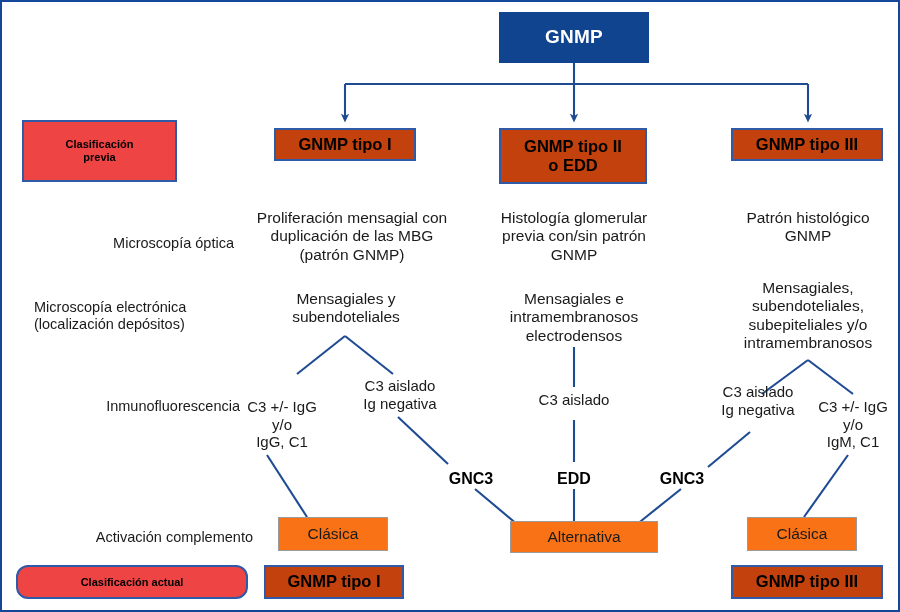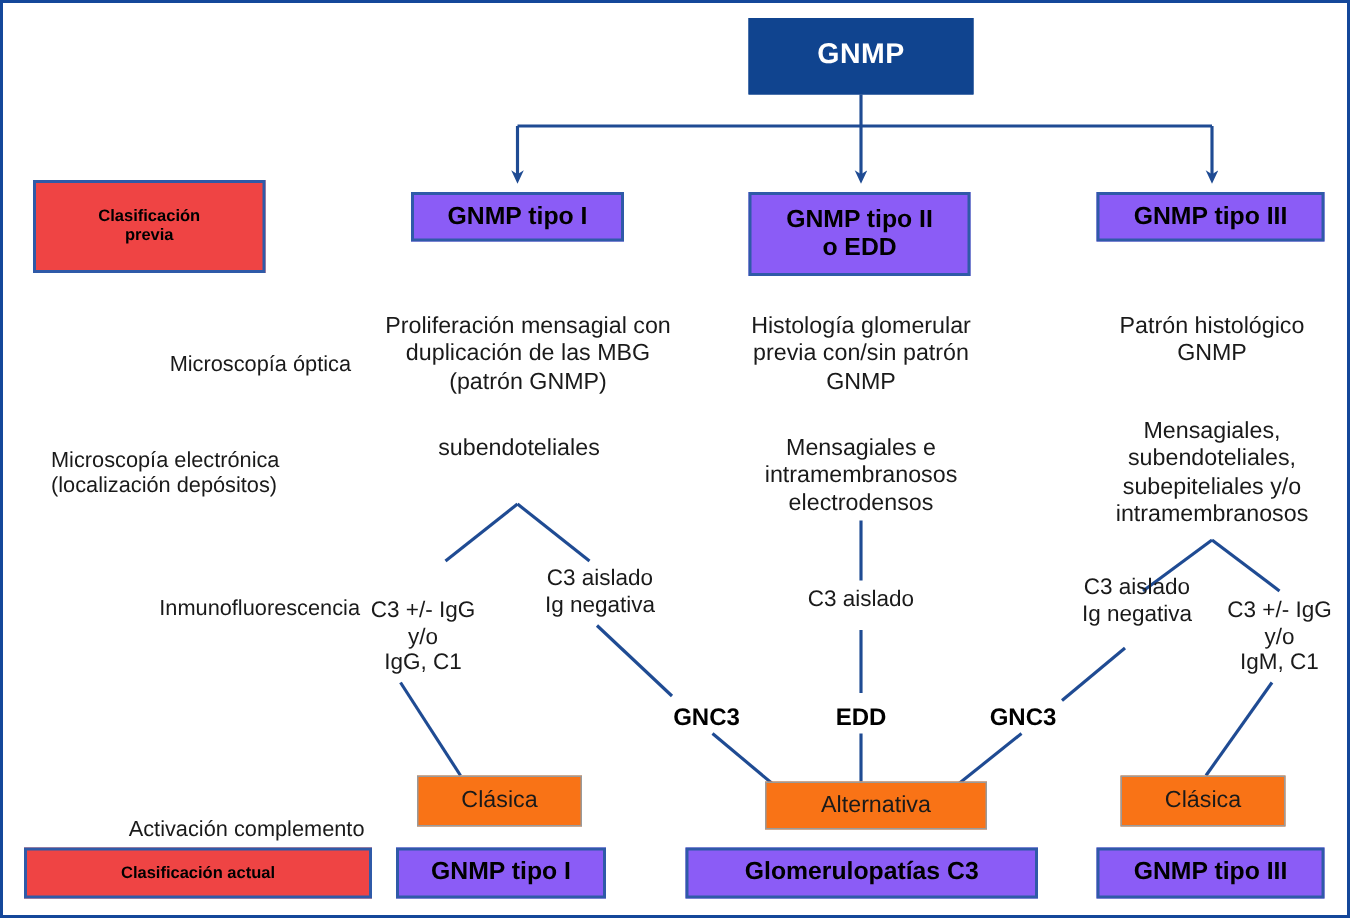--- a/index.html
+++ b/index.html
@@ -37,21 +37,21 @@
   
   .box-dark {
     background: #10448f;
     border: 1px solid #10448f;
     color: #ffffff;
     font-weight: bold;
     font-size: 19px;
     letter-spacing: .3px;
   }
   .box-blue {
-    background: #8b5cf6;
+    background: #c2410c;
     border: 2px solid #2f5aa8;
     color: #000000;
     font-weight: bold;
     font-size: 16.5px;
   }
   .box-white {
     background: #ef4444;
     border: 2px solid #2f5aa8;
     color: #000000;
     font-weight: bold;
@@ -165,21 +165,21 @@
 
   <div class="node rowlabel" style="left:32px; top:297px; width:205px; height:38px; display:block;">
     <div>Microscopía electrónica</div>
     <div>(localización depósitos)</div>
   </div>
 
   <div class="node rowlabel" style="left:48px; top:395px; width:190px; height:20px;">
     <span>Inmunofluorescencia</span>
   </div>
 
-  <div class="node rowlabel" style="left:36px; top:526px; width:205px; height:20px;margin-top:16px;">
+  <div class="node rowlabel" style="left:46px; top:526px; width:205px; height:20px;">
     <span>Activación complemento</span>
   </div>
 
   <div class="node txt" style="left:232px; top:207px; width:236px; height:60px; display:block;">
     <div>Proliferación mensagial con</div>
     <div>duplicación de las MBG</div>
     <div>(patrón GNMP)</div>
   </div>
 
   <div class="node txt" style="left:462px; top:207px; width:220px; height:60px; display:block;">
@@ -187,20 +187,21 @@
     <div>previa con/sin patrón</div>
     <div>GNMP</div>
   </div>
 
   <div class="node txt" style="left:706px; top:207px; width:200px; height:42px; display:block;">
     <div>Patrón histológico</div>
     <div>GNMP</div>
   </div>
 
   <div class="node txt" style="left:253px; top:288px; width:182px; height:42px; display:block;">
+    <div>Mensagiales y</div>
     <div>subendoteliales</div>
   </div>
 
   <div class="node txt" style="left:479px; top:288px; width:186px; height:60px; display:block;">
     <div>Mensagiales e</div>
     <div>intramembranosos</div>
     <div>electrodensos</div>
   </div>
 
   <div class="node txt" style="left:709px; top:277px; width:194px; height:78px; display:block;">
@@ -253,29 +254,26 @@
   </div>
 
   <div class="node box-gray" style="left:508px; top:519px; width:148px; height:32px;">
     <span>Alternativa</span>
   </div>
 
   <div class="node box-gray" style="left:745px; top:515px; width:110px; height:34px;">
     <span>Clásica</span>
   </div>
 
-  <div class="node box-white" style="left:14px; top:563px; width:232px; height:34px;">
+  <div class="node box-white" style="left:14px; top:563px; width:232px; height:34px;border-radius:12px;">
     <span>Clasificación actual</span>
   </div>
 
   <div class="node box-blue" style="left:262px; top:563px; width:140px; height:34px;">
     <span>GNMP tipo I</span>
   </div>
 
-  <div class="node box-blue" style="left:455px; top:563px; width:235px; height:34px;">
-    <span>Glomerulopatías C3</span>
-  </div>
 
   <div class="node box-blue" style="left:729px; top:563px; width:152px; height:34px;">
     <span>GNMP tipo III</span>
   </div>
 
 </div>
 
 </body></html>

